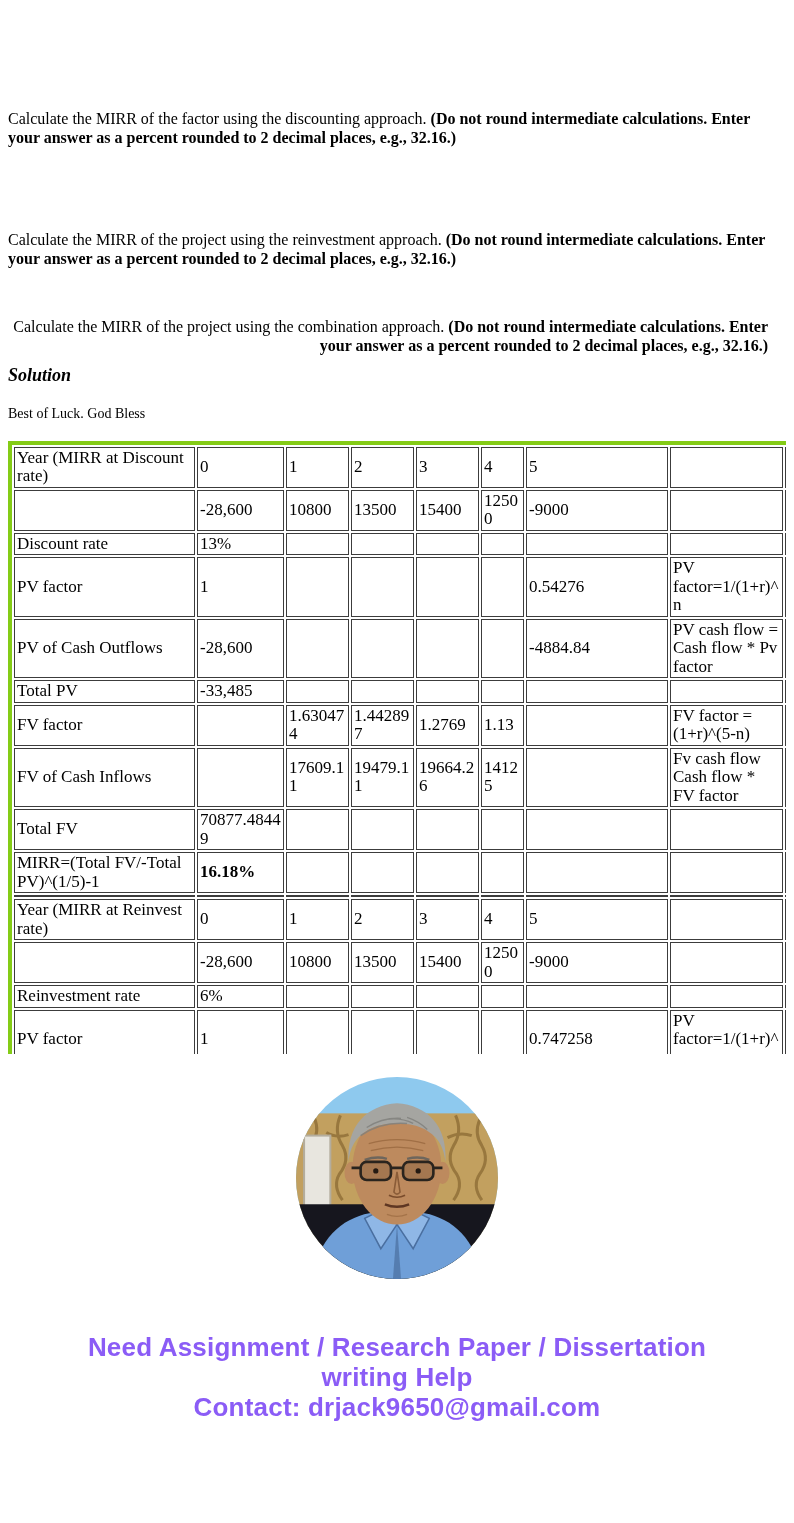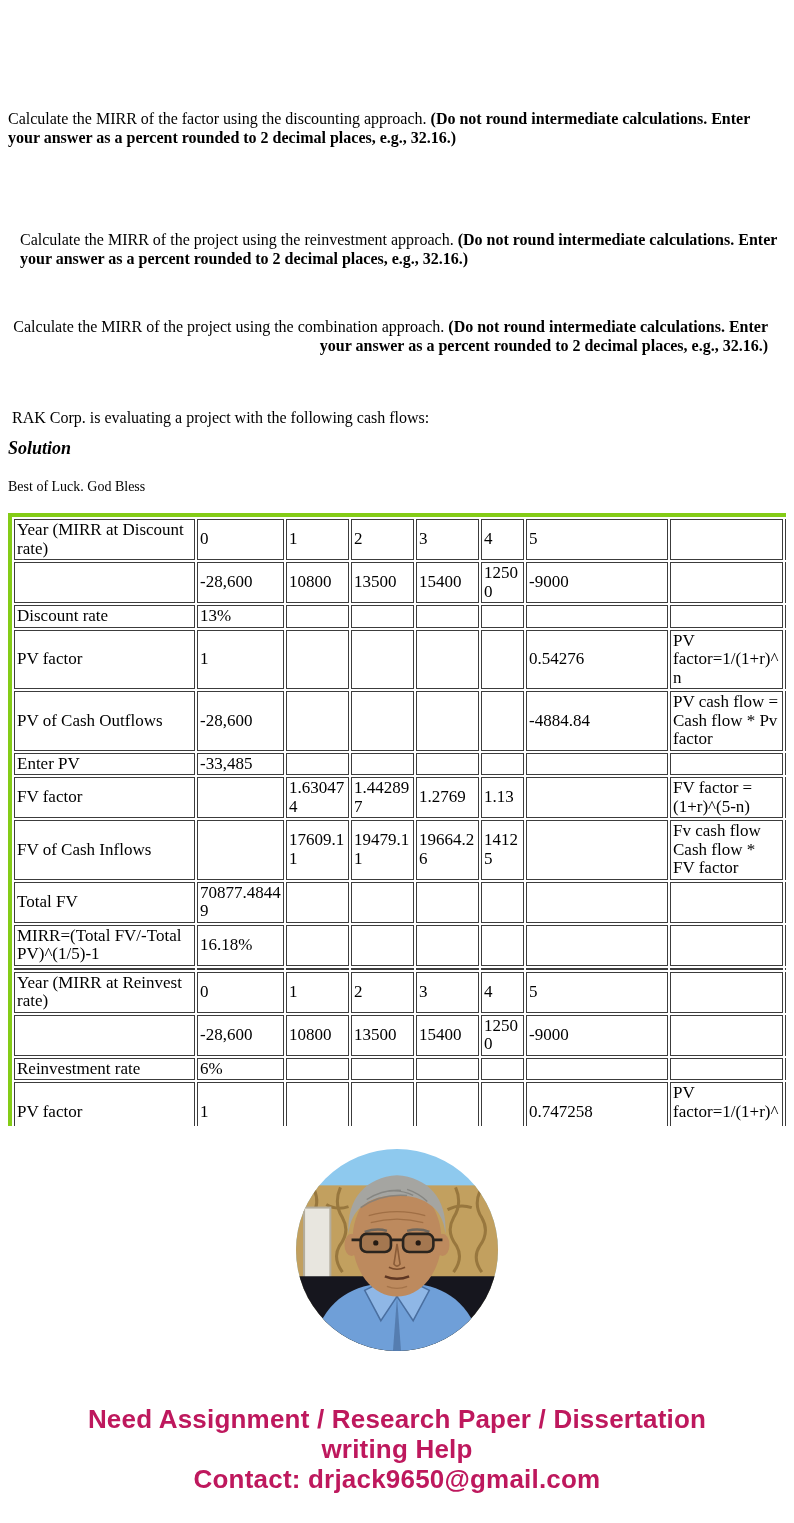--- a/index.html
+++ b/index.html
@@ -14,21 +14,21 @@
   }
   .page { padding: 0 8px; }
 
   .qpara {
     font-size: 16px;
     line-height: 18.5px;
     max-width: 760px;
   }
   .qpara .bold { font-weight: bold; }
   .p1 { padding-top: 110px; }
-  .p2 { margin-top: 84px; margin-left: 12px; }
+  .p2 { margin-top: 84px; }
   .p3 { margin-top: 50px; text-align: right; }
   .rak-line {
     margin-top: 54px;
     font-size: 16px;
     line-height: 18.5px;
     padding-left: 4px;
   }
   .solution-heading {
     margin-top: 10px;
     font-size: 18px;
@@ -63,55 +63,54 @@
     overflow: hidden;
     word-wrap: break-word;
   }
   table.mirr td.thin { padding: 0; }
   table.mirr tr.sep td {
     height: 1px;
     padding: 0;
     line-height: 1px;
     font-size: 1px;
   }
-  table.mirr td.boldval { font-weight: normal; }
+  table.mirr td.boldval { font-weight: bold; }
 
   .avatar-wrap {
     margin-top: 23px;
     text-align: center;
   }
   .avatar {
     width: 202px;
     height: 202px;
     display: inline-block;
   }
 
   .footer-block {
     margin-top: 49px;
     text-align: center;
     font-family: "Liberation Sans", sans-serif;
     font-weight: bold;
     font-size: 26px;
     line-height: 30px;
-    color: #be185d;
+    color: #8b5cf6;
     letter-spacing: 0.2px;
   }
 </style>
 </head>
 <body>
 
 <div class="page">
 
   <p class="qpara p1"><span>Calculate the MIRR of the factor using the discounting approach. </span><span class="bold">(Do not round intermediate calculations. Enter your answer as a percent rounded to 2 decimal places, e.g., 32.16.)</span></p>
 
   <p class="qpara p2"><span>Calculate the MIRR of the project using the reinvestment approach. </span><span class="bold">(Do not round intermediate calculations. Enter your answer as a percent rounded to 2 decimal places, e.g., 32.16.)</span></p>
 
   <p class="qpara p3"><span>Calculate the MIRR of the project using the combination approach. </span><span class="bold">(Do not round intermediate calculations. Enter your answer as a percent rounded to 2 decimal places, e.g., 32.16.)</span></p>
 
-  <p class="rak-line">RAK Corp. is evaluating a project with the following cash flows:</p>
 
   <h2 class="solution-heading">Solution</h2>
 
   <p class="luck-line">Best of Luck. God Bless</p>
 
   <div class="table-clip">
     <table class="mirr">
       <colgroup>
         <col style="width:181px">
         <col style="width:87px">
@@ -174,21 +173,21 @@
             <td>-28,600</td>
             <td></td>
             <td></td>
             <td></td>
             <td></td>
             <td>-4884.84</td>
             <td class="note">PV cash flow = Cash flow * Pv factor</td>
             <td class="thin"></td>
           </tr>
           <tr>
-            <td class="lbl">Enter PV</td>
+            <td class="lbl">Total PV</td>
             <td>-33,485</td>
             <td></td>
             <td></td>
             <td></td>
             <td></td>
             <td></td>
             <td class="note"></td>
             <td class="thin"></td>
           </tr>
           <tr>

